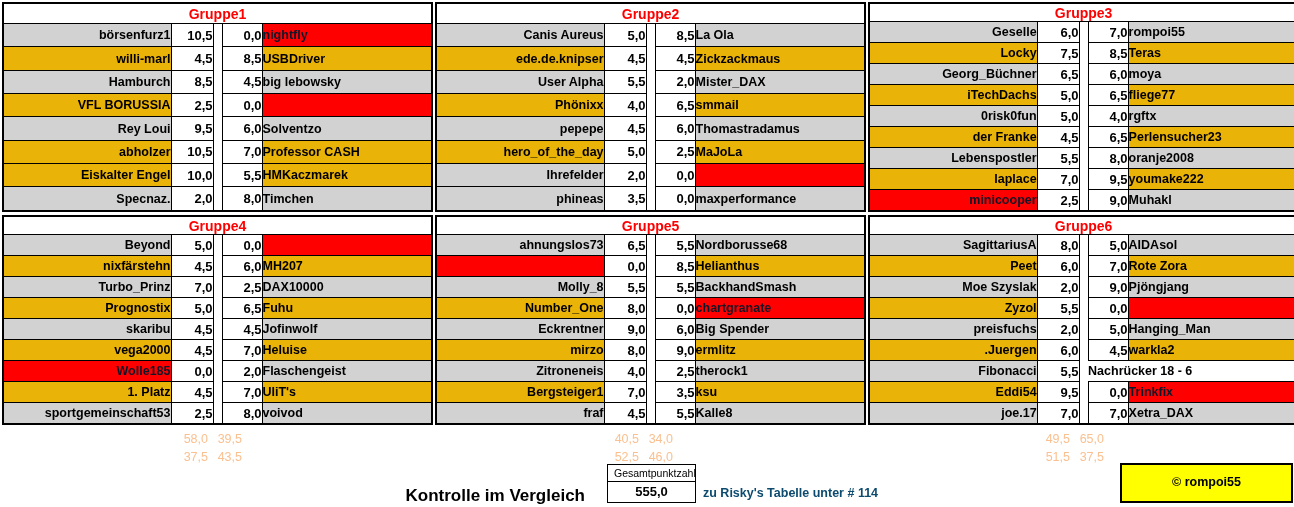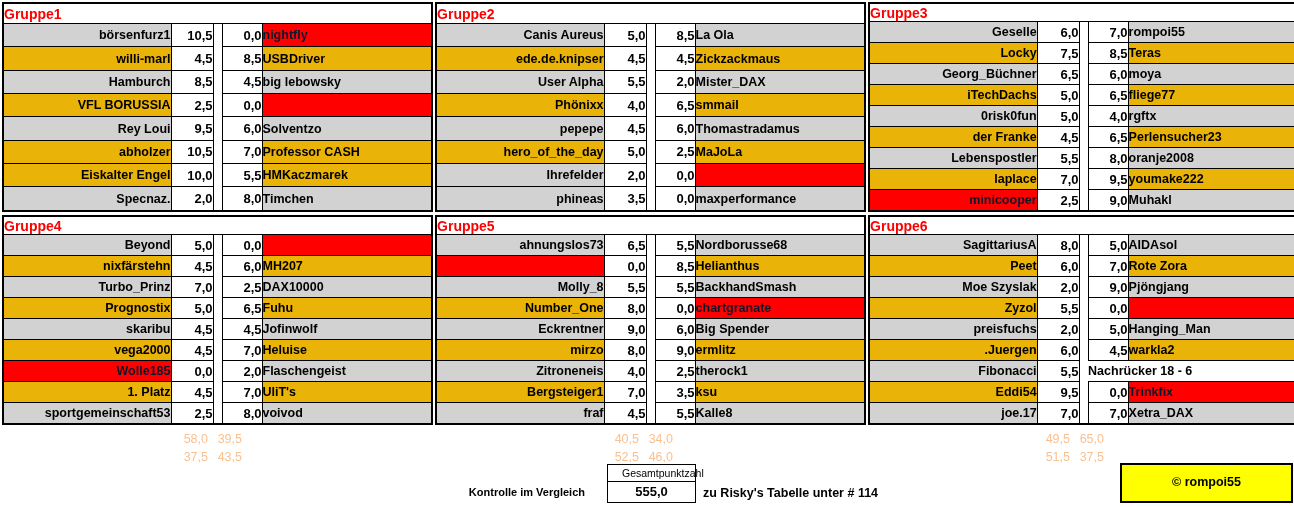--- a/index.html
+++ b/index.html
@@ -7,49 +7,49 @@
   .sheet { position:relative; width:1294px; height:507px; background:#fff; overflow:hidden; }
 
   .bands { position:absolute; top:2px; left:2px; }
   .band { display:flex; gap:2px; }
   .band + .band { margin-top:3px; }
 
   table.group { border-collapse:collapse; table-layout:fixed; width:429px; border:2px solid #000; }
   table.group td { padding:0; overflow:hidden; white-space:nowrap; vertical-align:middle; }
 
   td.ghead { height:17px; background:#fff; color:#ff0000; font-weight:bold; font-size:14px;
-             text-align:left; border:1px solid #000; }
+             text-align:center; border:1px solid #000; }
   td.nameL, td.nameR, td.score, td.plainmerge { height:20px; border:1px solid #000; }
   td.nameL { text-align:right; padding-right:5px; font-weight:bold; font-size:12.5px; }
   td.nameR { text-align:left;  padding-left:5px;  font-weight:bold; font-size:12.5px; }
   td.score { background:#fff; text-align:right; padding-right:6px; font-weight:bold; font-size:13px; }
   td.gap   { background:#fff; border:none; }
   td.plainmerge { background:#fff; text-align:left; padding-left:45px; font-weight:bold;
                   font-size:12.5px; border-left:none; }
   .grey  { background:#d2d2d2; }
   .cream { background:#eab308; }
   .hl    { background:#ff0000; color:#0f172a; }
 
   .sumsarea { position:absolute; top:430px; left:2px; }
   .sumrow { display:flex; gap:2px; height:18px; }
   .sumcol { width:429px; position:relative; height:18px; }
   .sumnum { position:absolute; top:0; font-weight:normal; font-size:12.5px; color:#fac090;
             text-align:right; line-height:18px; }
   .sumnum.s1 { left:168px; width:38px; }
   .sumnum.s2 { left:204px; width:36px; }
 
   .kontrolle { position:absolute; top:486px; left:380px; width:205px; text-align:right;
-               font-weight:bold; font-size:11px; color:#000; }
+               font-weight:bold; font-size:17px; color:#000; }
   .gesamtbox { position:absolute; top:464px; left:607px; width:89px; }
   .glabel { box-sizing:border-box; border:1px solid #000; background:#fff; height:18px;
-            line-height:16px; font-size:10.5px; font-weight:normal; padding-left:14px;
+            line-height:16px; font-size:10.5px; font-weight:normal; padding-left:6px;
             white-space:nowrap; }
   .gvalue { box-sizing:border-box; border:1px solid #000; border-top:none; background:#fff;
             height:21px; line-height:19px; text-align:center; font-weight:bold; font-size:13px; }
-  .risky { position:absolute; top:486px; left:703px; font-weight:bold; font-size:12.5px; color:#000000; }
+  .risky { position:absolute; top:486px; left:703px; font-weight:bold; font-size:12.5px; color:#0c4a6e; }
   .copybox { position:absolute; top:463px; left:1120px; width:173px; height:40px;
              box-sizing:border-box; background:#ffff00; border:2px solid #000;
              text-align:center; line-height:35px; 
              font-weight:bold; font-size:12.5px; color:#000; }
 </style>
 </head>
 <body>
 
 <div class="sheet">
   <div class="bands">

